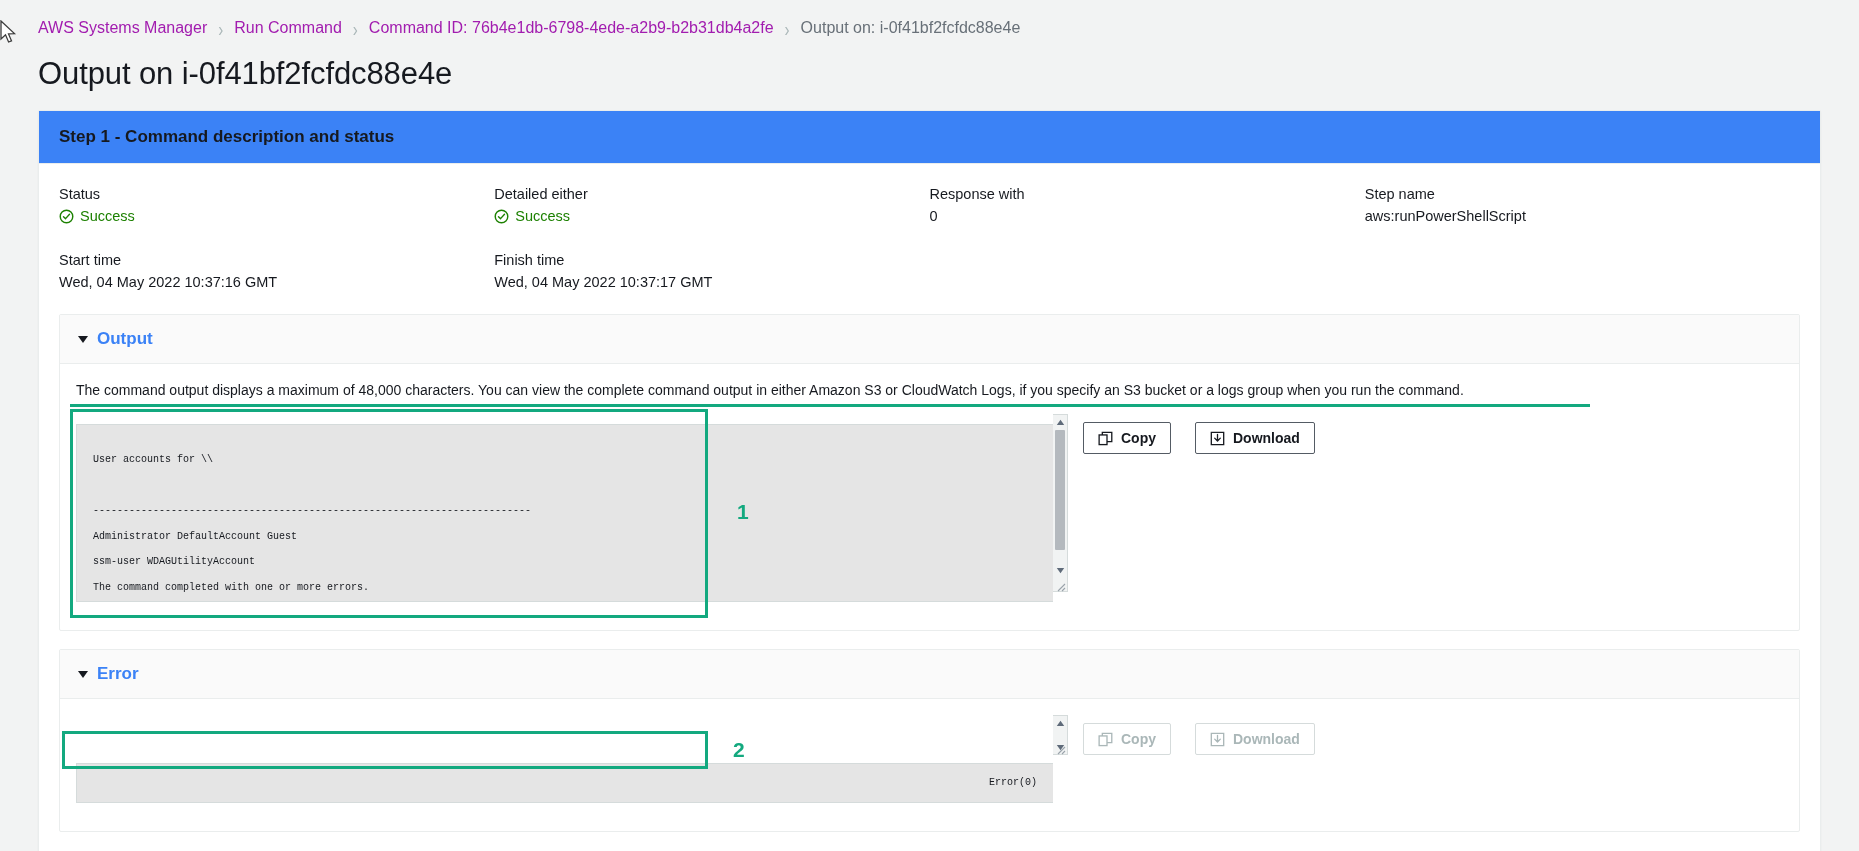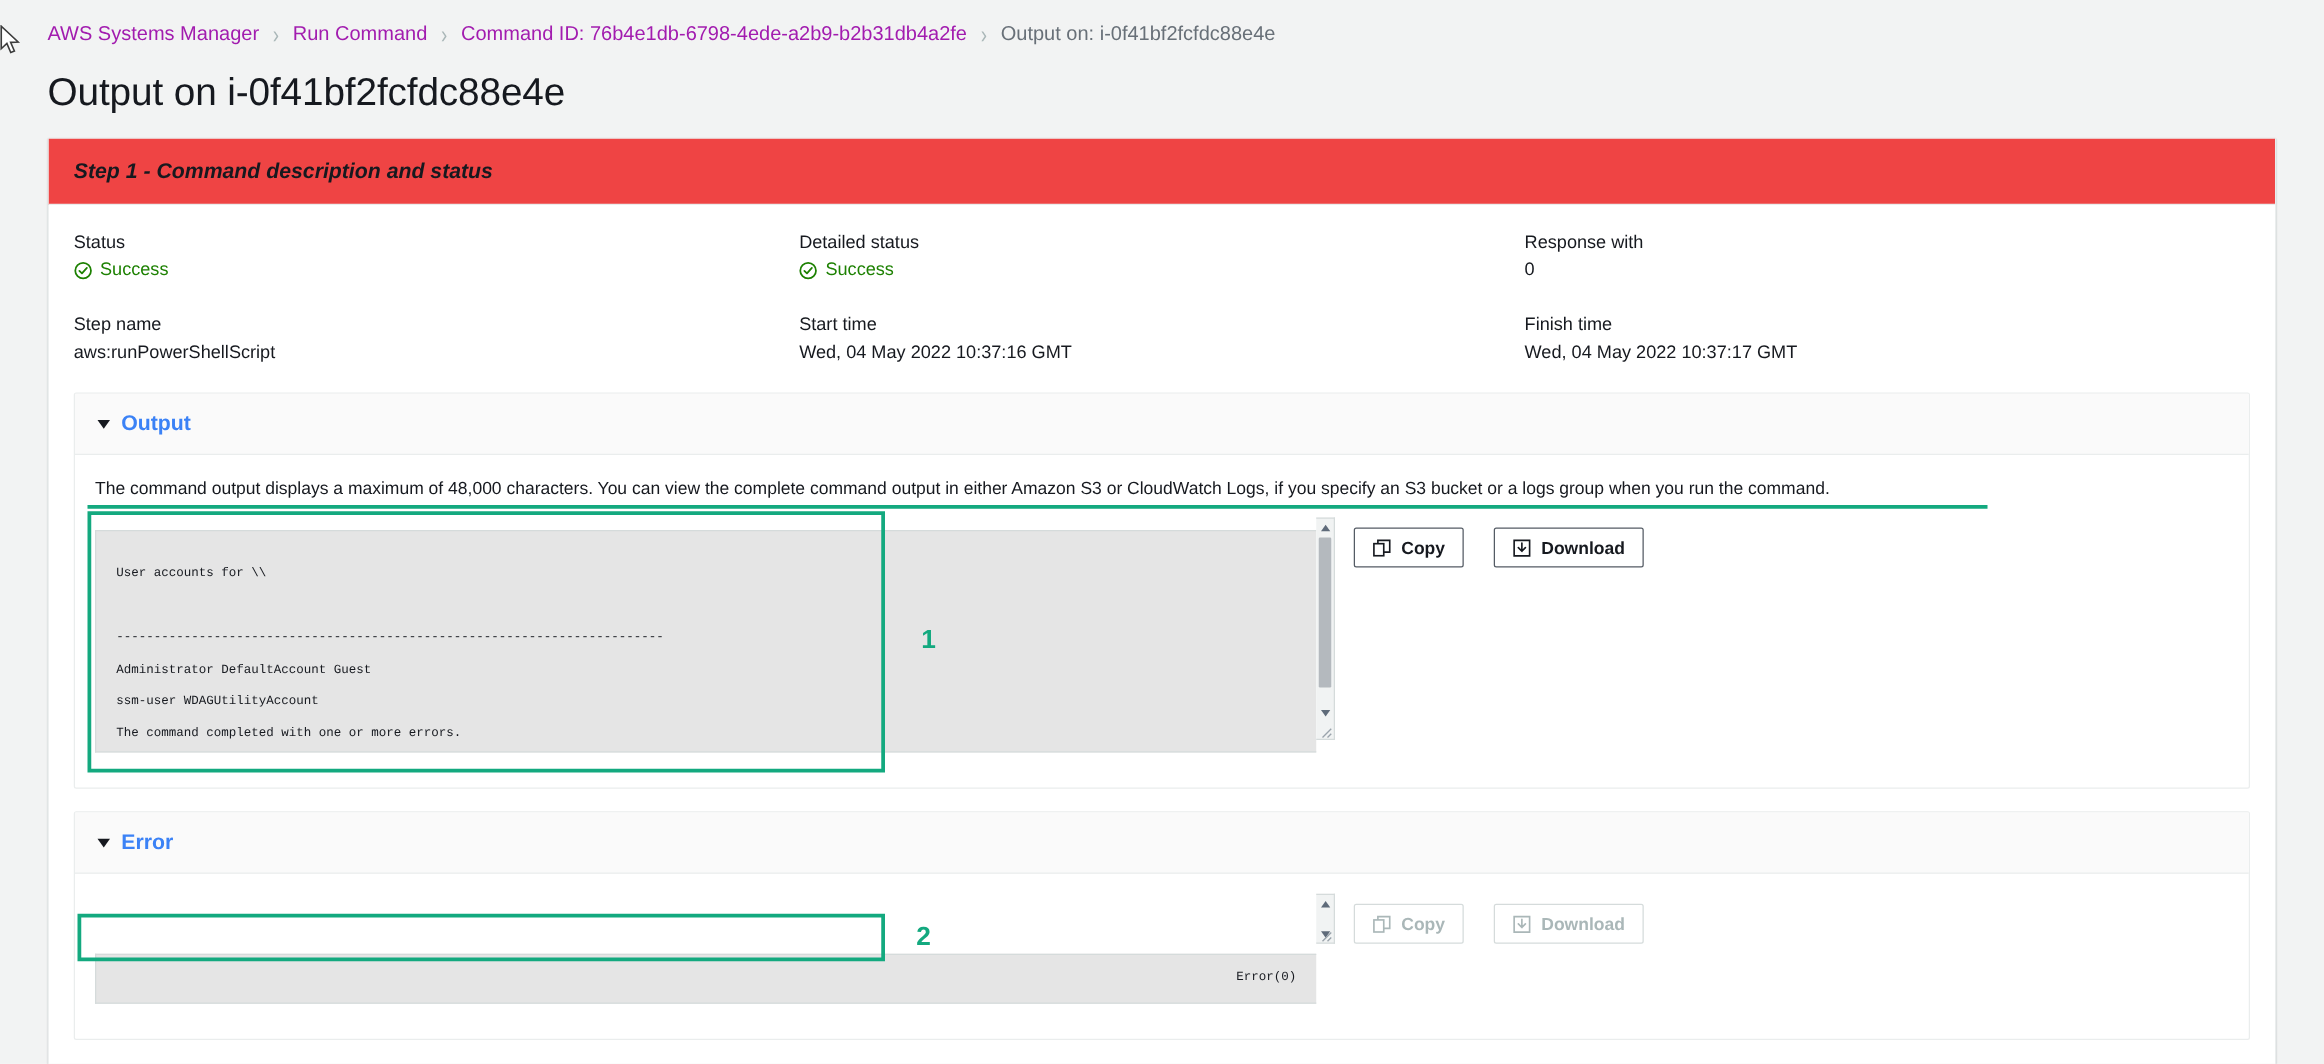--- a/index.html
+++ b/index.html
@@ -40,31 +40,30 @@
   .container {
     margin: 0 38px;
     background: #ffffff;
     border: 1px solid #eaeded;
     border-radius: 2px;
     box-shadow: 0 1px 1px 0 rgba(0,28,36,0.12);
   }
   .container-header {
     padding: 16px 20px;
     border-bottom: 1px solid #eaeded;
-    background: #ef4444;
-    font-style: italic;
+    background: #3b82f6;
   }
   .container-header h2 {
     margin: 0; font-size: 17px; font-weight: bold; color: #16191f;
   }
 
   
   .status-grid {
     display: grid;
-    grid-template-columns: 1fr 1fr 1fr;
+    grid-template-columns: 1fr 1fr 1fr 1fr;
     padding: 22px 20px 6px 20px;
     row-gap: 28px;
   }
   .field-label {
     font-size: 14.5px; color: #16191f; margin-bottom: 6px; font-weight: 400;
   }
   .field-value {
     font-size: 14.5px; color: #16191f;
     display: flex; align-items: center; gap: 6px;
   }
@@ -220,21 +219,21 @@
             <svg width="15" height="15" viewBox="0 0 16 16">
               <circle cx="8" cy="8" r="6.7" fill="none" stroke="#1d8102" stroke-width="1.5"></circle>
               <path d="M4.8 8.2 L7 10.3 L11.2 5.6" fill="none" stroke="#1d8102" stroke-width="1.5" stroke-linecap="round" stroke-linejoin="round"></path>
             </svg>
           </span>
           <span>Success</span>
         </div>
       </div>
 
       <div>
-        <div class="field-label">Detailed status</div>
+        <div class="field-label">Detailed either</div>
         <div class="field-value ok">
           <span class="ok-icon">
             <svg width="15" height="15" viewBox="0 0 16 16">
               <circle cx="8" cy="8" r="6.7" fill="none" stroke="#1d8102" stroke-width="1.5"></circle>
               <path d="M4.8 8.2 L7 10.3 L11.2 5.6" fill="none" stroke="#1d8102" stroke-width="1.5" stroke-linecap="round" stroke-linejoin="round"></path>
             </svg>
           </span>
           <span>Success</span>
         </div>
       </div>

